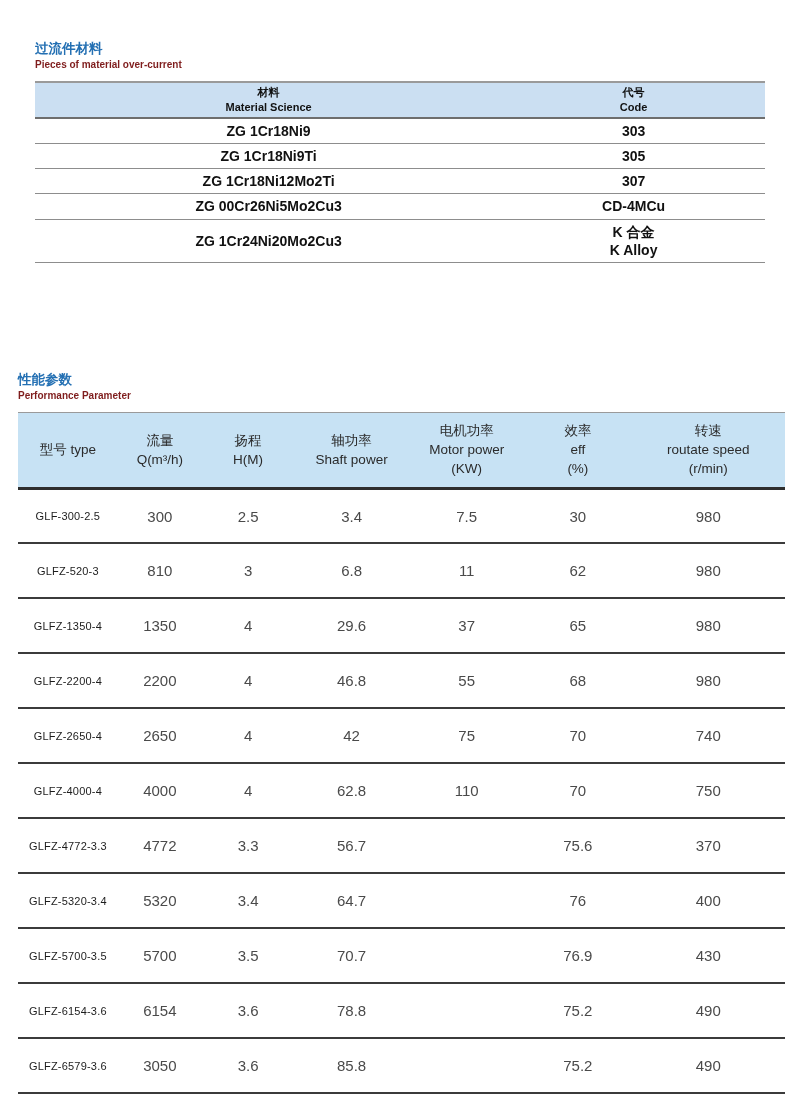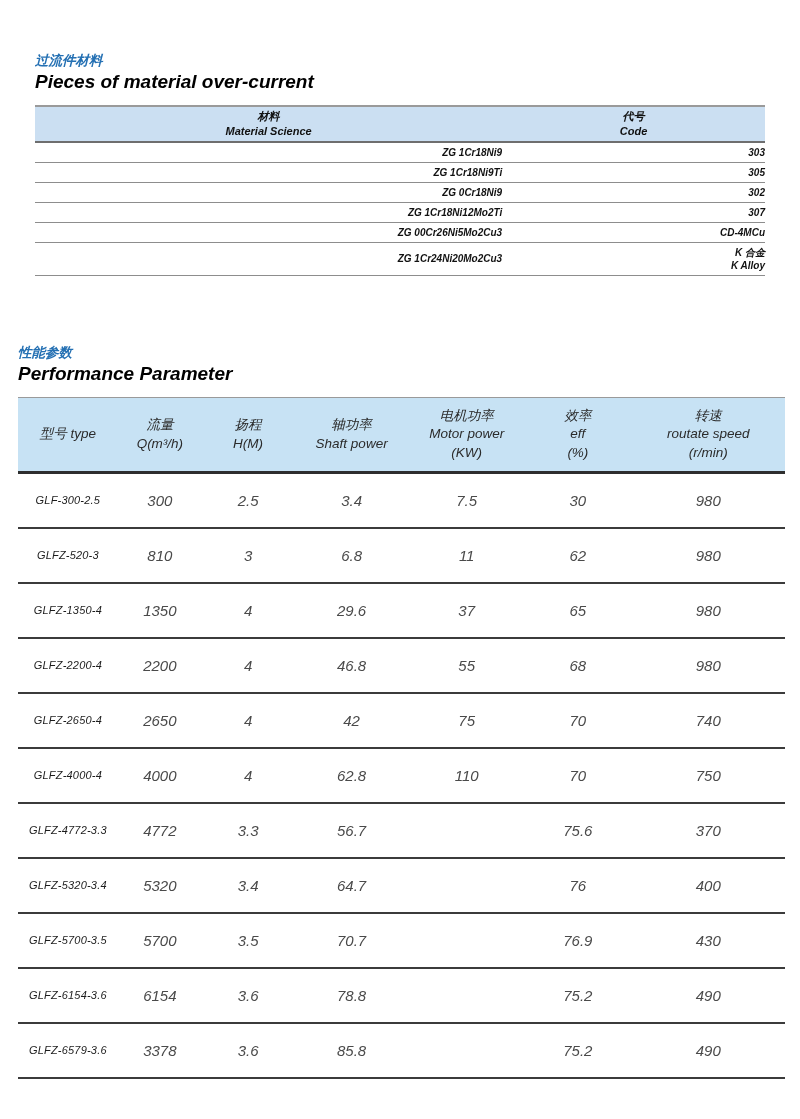--- a/index.html
+++ b/index.html
@@ -3,55 +3,55 @@
 <meta charset="utf-8">
 <style>
   * { box-sizing: border-box; }
   html, body {
     margin: 0; padding: 0;
     width: 800px; height: 1119px;
     background: #ffffff;
     font-family: "Liberation Sans", "DejaVu Sans", sans-serif;
     overflow: hidden;
   }
-  .page { width: 800px; height: 1117px; padding-top: 52px; font-style: italic; }
+  .page { width: 800px; height: 1117px; padding-top: 40px; }
 
   
   .sec-title-cn {
     color: #2470b3; font-size: 13.5px; font-weight: 700;
     margin: 0; line-height: 1.35;
   }
   .sec-title-en {
-    color: #000000; font-size: 19px; font-weight: 700;
+    color: #7f1d1d; font-size: 10px; font-weight: 700;
     margin: 0 0 10px 0; line-height: 1.3;
   }
 
   
   .materials-wrap { margin-left: 35px; width: 730px; }
   table { border-collapse: collapse; table-layout: fixed; }
   .materials-table { width: 730px; }
   .materials-table th {
     background: #cbdff2;
     border-top: 2px solid #9a9a9a;
     border-bottom: 2px solid #6e6e6e;
     font-size: 11px; font-weight: 700; color: #111;
     padding: 2px 0; line-height: 1.35;
     white-space: pre-line; text-align: center;
   }
   .materials-table td {
     border-bottom: 1.5px solid #8d8d8d;
-    font-size: 10px; font-weight: 600; color: #111;
-    text-align: right; padding: 3px 0; line-height: 1.3;
+    font-size: 14px; font-weight: 600; color: #111;
+    text-align: center; padding: 3px 0; line-height: 1.3;
     white-space: pre-line;
   }
   .materials-table .col-material { width: 64%; }
   .materials-table .col-code { width: 36%; }
 
   
-  .performance-wrap { margin-left: 18px; margin-top: 68px; width: 767px; }
+  .performance-wrap { margin-left: 18px; margin-top: 108px; width: 767px; }
   .performance-table { width: 767px; }
   .performance-table th {
     background: #c7e2f4;
     border-top: 1px solid #9a9a9a;
     border-bottom: 3px solid #2e2e2e;
     font-size: 13.5px; font-weight: 400; color: #2b2b2b;
     padding: 9px 0 8px 0; line-height: 1.4;
     white-space: pre-line; text-align: center; vertical-align: middle;
   }
   .performance-table td {
@@ -90,24 +90,20 @@
         </tr>
       </thead>
       <tbody>
           <tr>
             <td>ZG 1Cr18Ni9</td>
             <td>303</td>
           </tr>
           <tr>
             <td>ZG 1Cr18Ni9Ti</td>
             <td>305</td>
-          </tr>
-          <tr>
-            <td>ZG 0Cr18Ni9</td>
-            <td>302</td>
           </tr>
           <tr>
             <td>ZG 1Cr18Ni12Mo2Ti</td>
             <td>307</td>
           </tr>
           <tr>
             <td>ZG 00Cr26Ni5Mo2Cu3</td>
             <td>CD-4MCu</td>
           </tr>
           <tr>
@@ -230,21 +226,21 @@
             <td>GLFZ-6154-3.6</td>
             <td>6154</td>
             <td>3.6</td>
             <td>78.8</td>
             <td></td>
             <td>75.2</td>
             <td>490</td>
           </tr>
           <tr>
             <td>GLFZ-6579-3.6</td>
-            <td>3378</td>
+            <td>3050</td>
             <td>3.6</td>
             <td>85.8</td>
             <td></td>
             <td>75.2</td>
             <td>490</td>
           </tr>
         </tbody>
     </table>
   </div>
 

